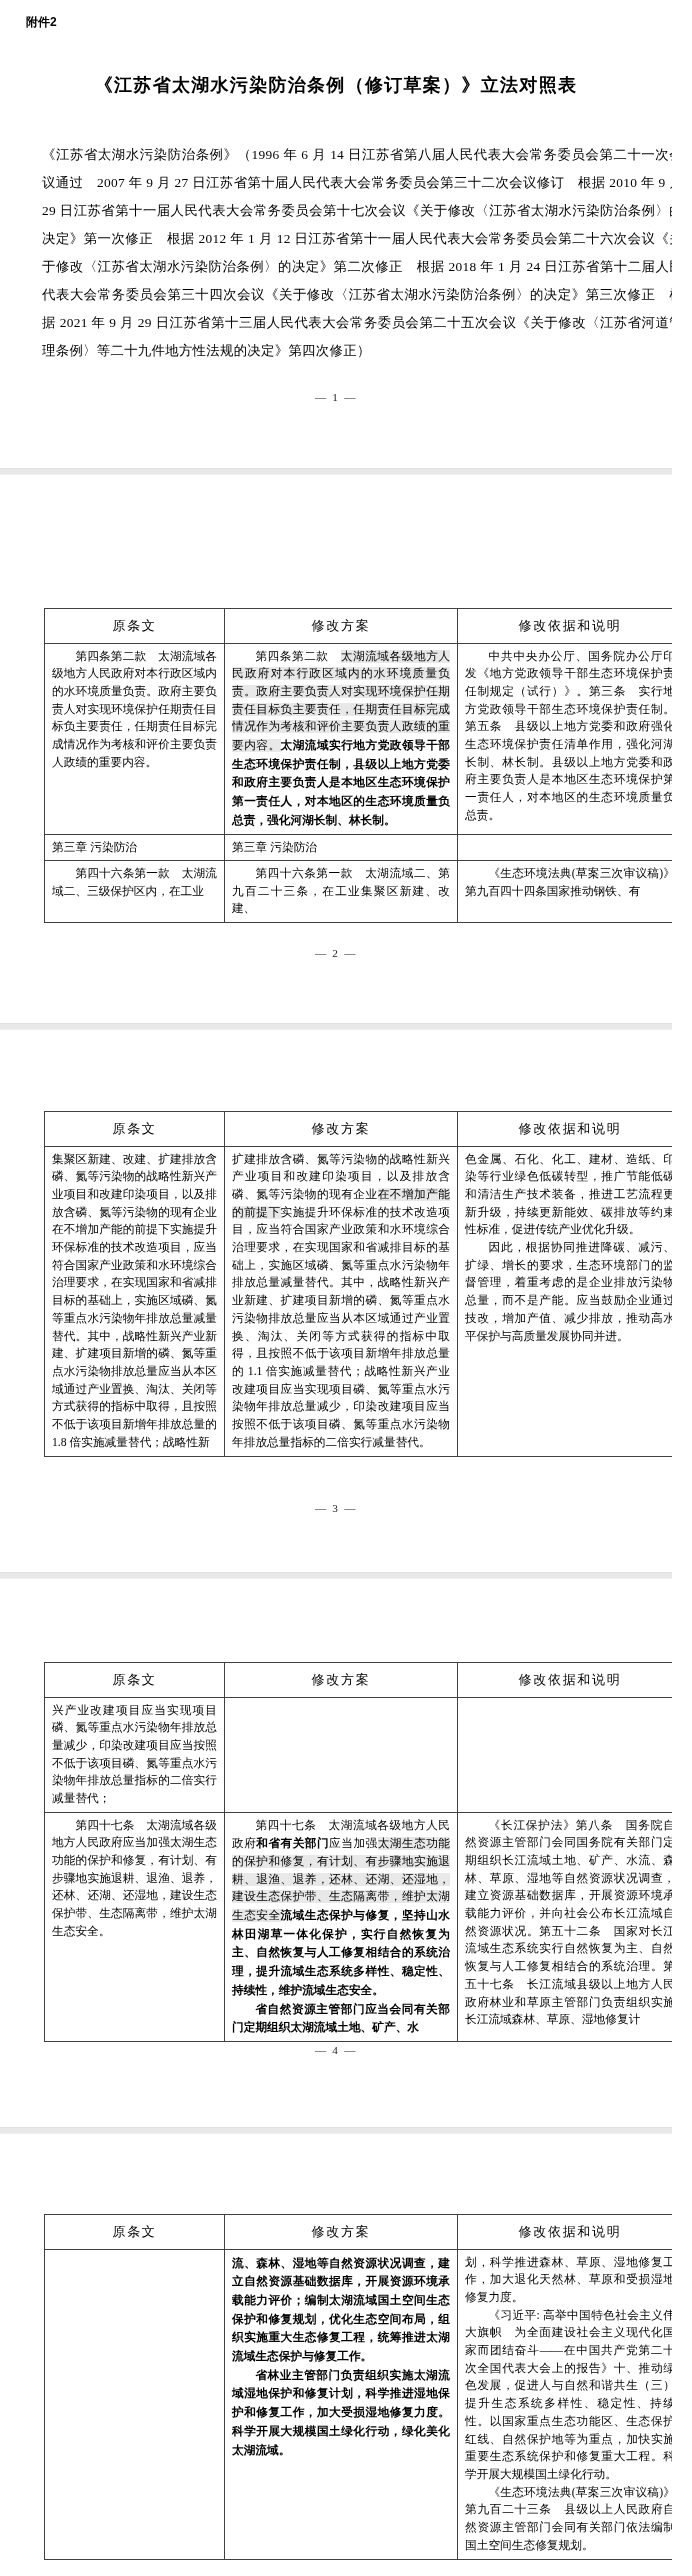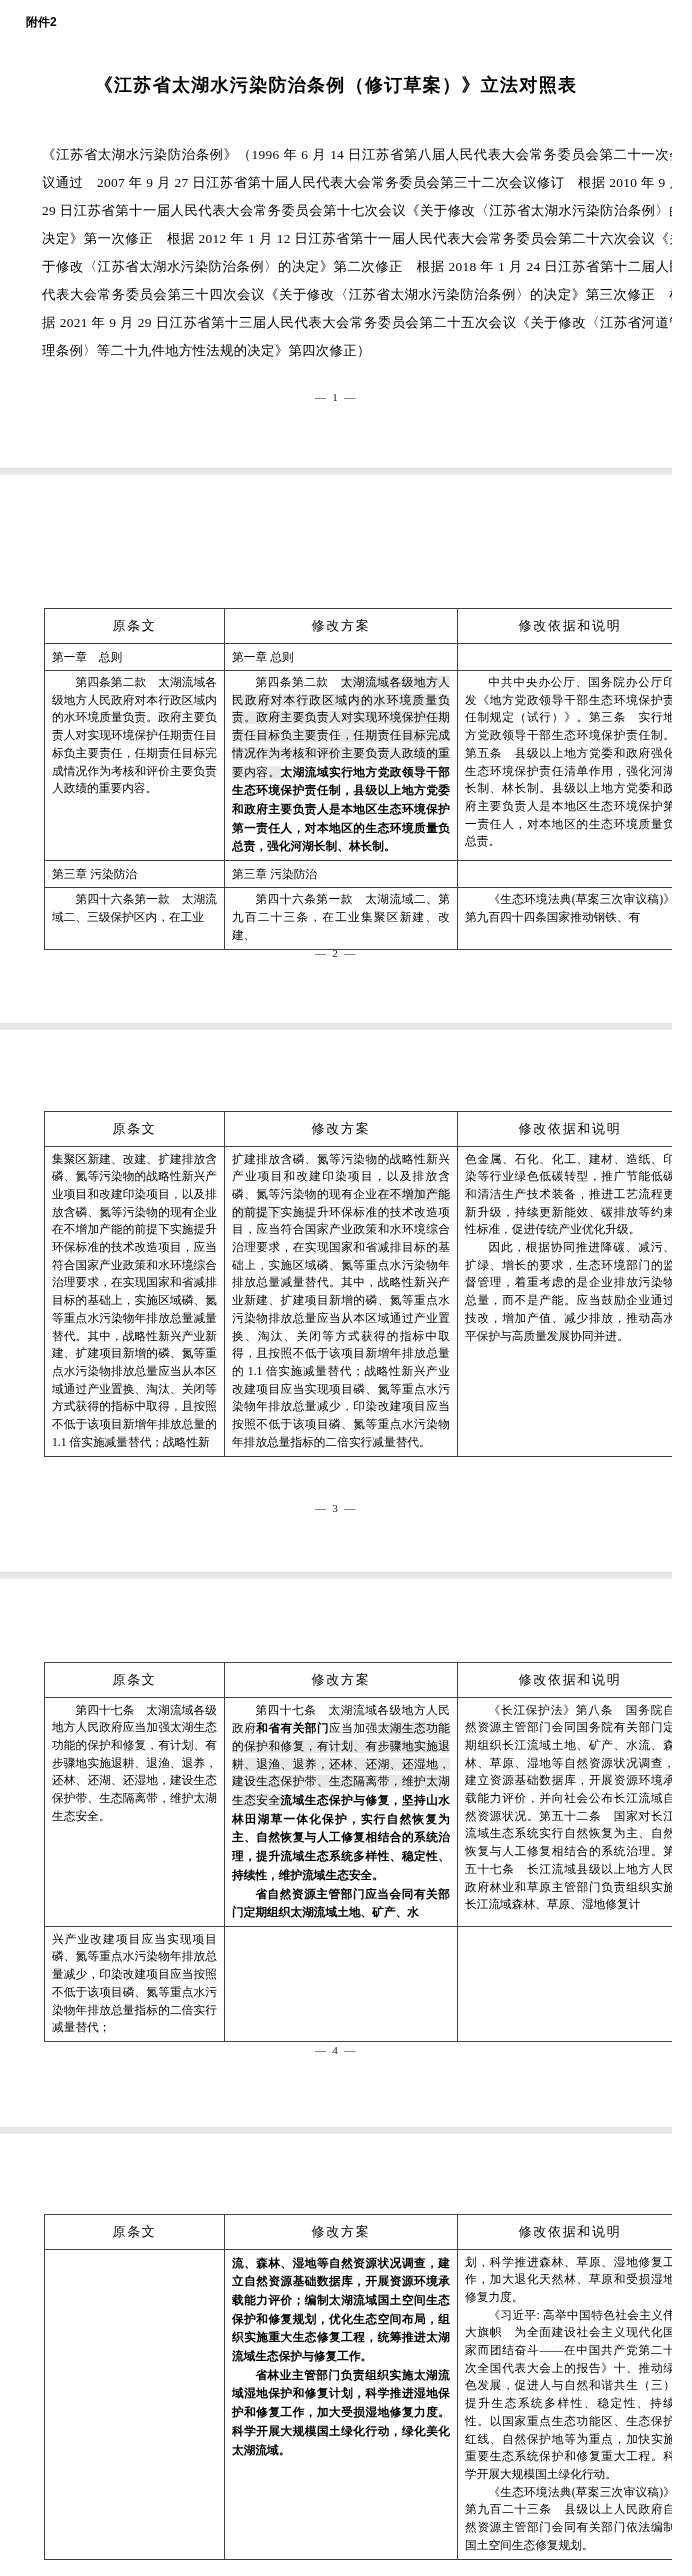--- a/index.html
+++ b/index.html
@@ -87,29 +87,20 @@
         </colgroup>
       <thead>
         <tr>
           <th>原条文</th>
           <th>修改方案</th>
           <th>修改依据和说明</th>
         </tr>
       </thead>
       <tbody>
           <tr>
-            <td class="c1 chapter">
-              <p><span>第一章　总则</span></p>
-            </td>
-            <td class="c2 chapter">
-              <p><span>第一章 总则</span></p>
-            </td>
-            <td class="c3 chapter"></td>
-          </tr>
-          <tr>
             <td class="c1">
               <p class="indent"><span>第四条第二款　太湖流域各级地方人民政府对本行政区域内的水环境质量负责。政府主要负责人对实现环境保护任期责任目标负主要责任，任期责任目标完成情况作为考核和评价主要负责人政绩的重要内容。</span></p>
             </td>
             <td class="c2">
               <p class="indent"><span>第四条第二款　</span><span class="run-h">太湖流域各级地方人民政府对本行政区域内的水环境质量负责。政府主要负责人对实现环境保护任期责任目标负主要责任，任期责任目标完成情况作为考核和评价主要负责人政绩的重要内容。</span><span class="run-b">太湖流域实行地方党政领导干部生态环境保护责任制，县级以上地方党委和政府主要负责人是本地区生态环境保护第一责任人，对本地区的生态环境质量负总责，强化河湖长制、林长制。</span></p>
             </td>
             <td class="c3">
               <p class="indent"><span>中共中央办公厅、国务院办公厅印发《地方党政领导干部生态环境保护责任制规定（试行）》。第三条　实行地方党政领导干部生态环境保护责任制。第五条　县级以上地方党委和政府强化生态环境保护责任清单作用，强化河湖长制、林长制。县级以上地方党委和政府主要负责人是本地区生态环境保护第一责任人，对本地区的生态环境质量负总责。</span></p>
             </td>
           </tr>
@@ -150,21 +141,21 @@
       <thead>
         <tr>
           <th>原条文</th>
           <th>修改方案</th>
           <th>修改依据和说明</th>
         </tr>
       </thead>
       <tbody>
           <tr>
             <td class="c1">
-              <p><span>集聚区新建、改建、扩建排放含磷、氮等污染物的战略性新兴产业项目和改建印染项目，以及排放含磷、氮等污染物的现有企业在不增加产能的前提下实施提升环保标准的技术改造项目，应当符合国家产业政策和水环境综合治理要求，在实现国家和省减排目标的基础上，实施区域磷、氮等重点水污染物年排放总量减量替代。其中，战略性新兴产业新建、扩建项目新增的磷、氮等重点水污染物排放总量应当从本区域通过产业置换、淘汰、关闭等方式获得的指标中取得，且按照不低于该项目新增年排放总量的 1.1 倍实施减量替代；战略性新</span></p>
+              <p><span>集聚区新建、改建、扩建排放含磷、氮等污染物的战略性新兴产业项目和改建印染项目，以及排放含磷、氮等污染物的现有企业在不增加产能的前提下实施提升环保标准的技术改造项目，应当符合国家产业政策和水环境综合治理要求，在实现国家和省减排目标的基础上，实施区域磷、氮等重点水污染物年排放总量减量替代。其中，战略性新兴产业新建、扩建项目新增的磷、氮等重点水污染物排放总量应当从本区域通过产业置换、淘汰、关闭等方式获得的指标中取得，且按照不低于该项目新增年排放总量的 1.8 倍实施减量替代；战略性新</span></p>
             </td>
             <td class="c2">
               <p><span>扩建排放含磷、氮等污染物的战略性新兴产业项目和改建印染项目，以及排放含磷、氮等污染物的现有企业</span><span class="run-h">在不增加产能的前提下</span><span>实施提升环保标准的技术改造项目，应当符合国家产业政策和水环境综合治理要求，在实现国家和省减排目标的基础上，实施区域磷、氮等重点水污染物年排放总量减量替代。其中，战略性新兴产业新建、扩建项目新增的磷、氮等重点水污染物排放总量应当从本区域通过产业置换、淘汰、关闭等方式获得的指标中取得，且按照不低于该项目新增年排放总量的 1.1 倍实施减量替代；战略性新兴产业改建项目应当实现项目磷、氮等重点水污染物年排放总量减少，印染改建项目应当按照不低于该项目磷、氮等重点水污染物年排放总量指标的二倍实行减量替代。</span></p>
             </td>
             <td class="c3">
               <p><span>色金属、石化、化工、建材、造纸、印染等行业绿色低碳转型，推广节能低碳和清洁生产技术装备，推进工艺流程更新升级，持续更新能效、碳排放等约束性标准，促进传统产业优化升级。</span></p>
               <p class="indent"><span>因此，根据协同推进降碳、减污、扩绿、增长的要求，生态环境部门的监督管理，着重考虑的是企业排放污染物总量，而不是产能。应当鼓励企业通过技改，增加产值、减少排放，推动高水平保护与高质量发展协同并进。</span></p>
             </td>
           </tr>
         </tbody>
@@ -184,36 +175,36 @@
       <thead>
         <tr>
           <th>原条文</th>
           <th>修改方案</th>
           <th>修改依据和说明</th>
         </tr>
       </thead>
       <tbody>
           <tr>
             <td class="c1">
+              <p><span>兴产业改建项目应当实现项目磷、氮等重点水污染物年排放总量减少，印染改建项目应当按照不低于该项目磷、氮等重点水污染物年排放总量指标的二倍实行减量替代；</span></p>
+            </td>
+            <td class="c2"></td>
+            <td class="c3"></td>
+          </tr>
+          <tr>
+            <td class="c1">
               <p class="indent"><span>第四十七条　太湖流域各级地方人民政府应当加强太湖生态功能的保护和修复，有计划、有步骤地实施退耕、退渔、退养，还林、还湖、还湿地，建设生态保护带、生态隔离带，维护太湖生态安全。</span></p>
             </td>
             <td class="c2">
               <p class="indent"><span>第四十七条　太湖流域各级地方人民政府</span><span class="run-b">和省有关部门</span><span>应当加强</span><span class="run-h">太湖生态功能的保护和修复，有计划、有步骤地实施退耕、退渔、退养，还林、还湖、还湿地，建设生态保护带、生态隔离带，维护太湖生态安全</span><span class="run-b">流域生态保护与修复，坚持山水林田湖草一体化保护，实行自然恢复为主、自然恢复与人工修复相结合的系统治理，提升流域生态系统多样性、稳定性、持续性，维护流域生态安全。</span></p>
               <p class="indent"><span class="run-b">省自然资源主管部门应当会同有关部门定期组织太湖流域土地、矿产、水</span></p>
             </td>
             <td class="c3">
               <p class="indent"><span>《长江保护法》第八条　国务院自然资源主管部门会同国务院有关部门定期组织长江流域土地、矿产、水流、森林、草原、湿地等自然资源状况调查，建立资源基础数据库，开展资源环境承载能力评价，并向社会公布长江流域自然资源状况。第五十二条　国家对长江流域生态系统实行自然恢复为主、自然恢复与人工修复相结合的系统治理。第五十七条　长江流域县级以上地方人民政府林业和草原主管部门负责组织实施长江流域森林、草原、湿地修复计</span></p>
             </td>
-          </tr>
-          <tr>
-            <td class="c1">
-              <p><span>兴产业改建项目应当实现项目磷、氮等重点水污染物年排放总量减少，印染改建项目应当按照不低于该项目磷、氮等重点水污染物年排放总量指标的二倍实行减量替代；</span></p>
-            </td>
-            <td class="c2"></td>
-            <td class="c3"></td>
           </tr>
         </tbody>
     </table>
     <div class="marker">— 4 —</div>
   </section>
 
   <div class="band"></div>
 
   <section class="page page-5">
     <table class="cmp">

